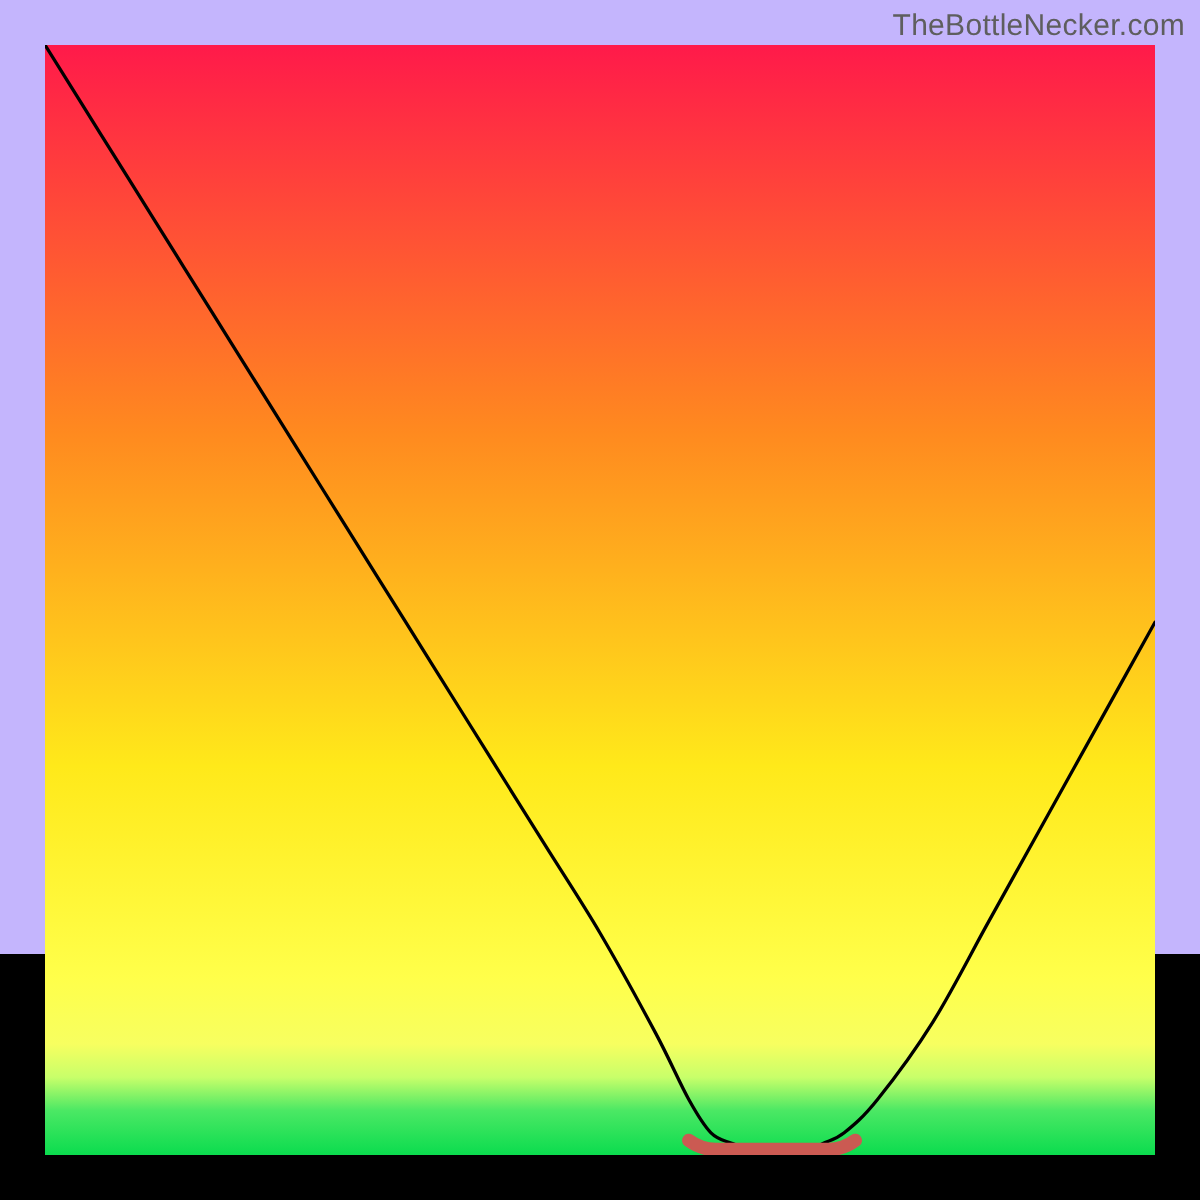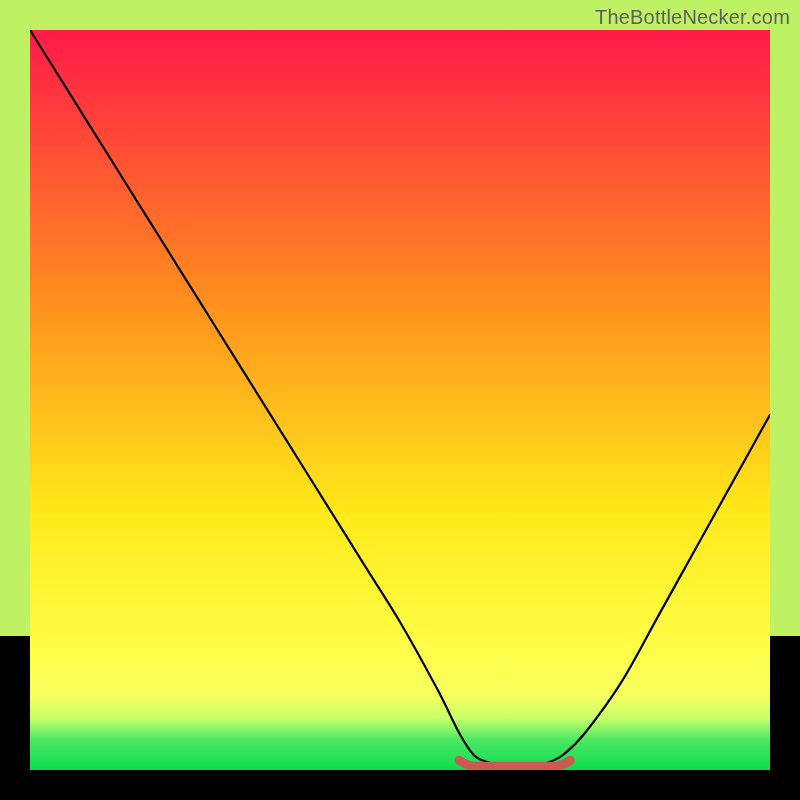--- a/index.html
+++ b/index.html
@@ -10,21 +10,21 @@
     background: #000;
     overflow: hidden;
     font-family: Arial, Helvetica, sans-serif;
   }
   .frame {
     position: absolute;
     top: 0;
     left: 0;
     width: 800px;
     height: 636px;
-    background: #bef264;
+    background: #c4b5fd;
   }
   .watermark {
     position: absolute;
     top: 6px;
     right: 10px;
     color: #5e5e5e;
     font-size: 20px;
     font-weight: 400;
     letter-spacing: 0.2px;
     z-index: 10;

